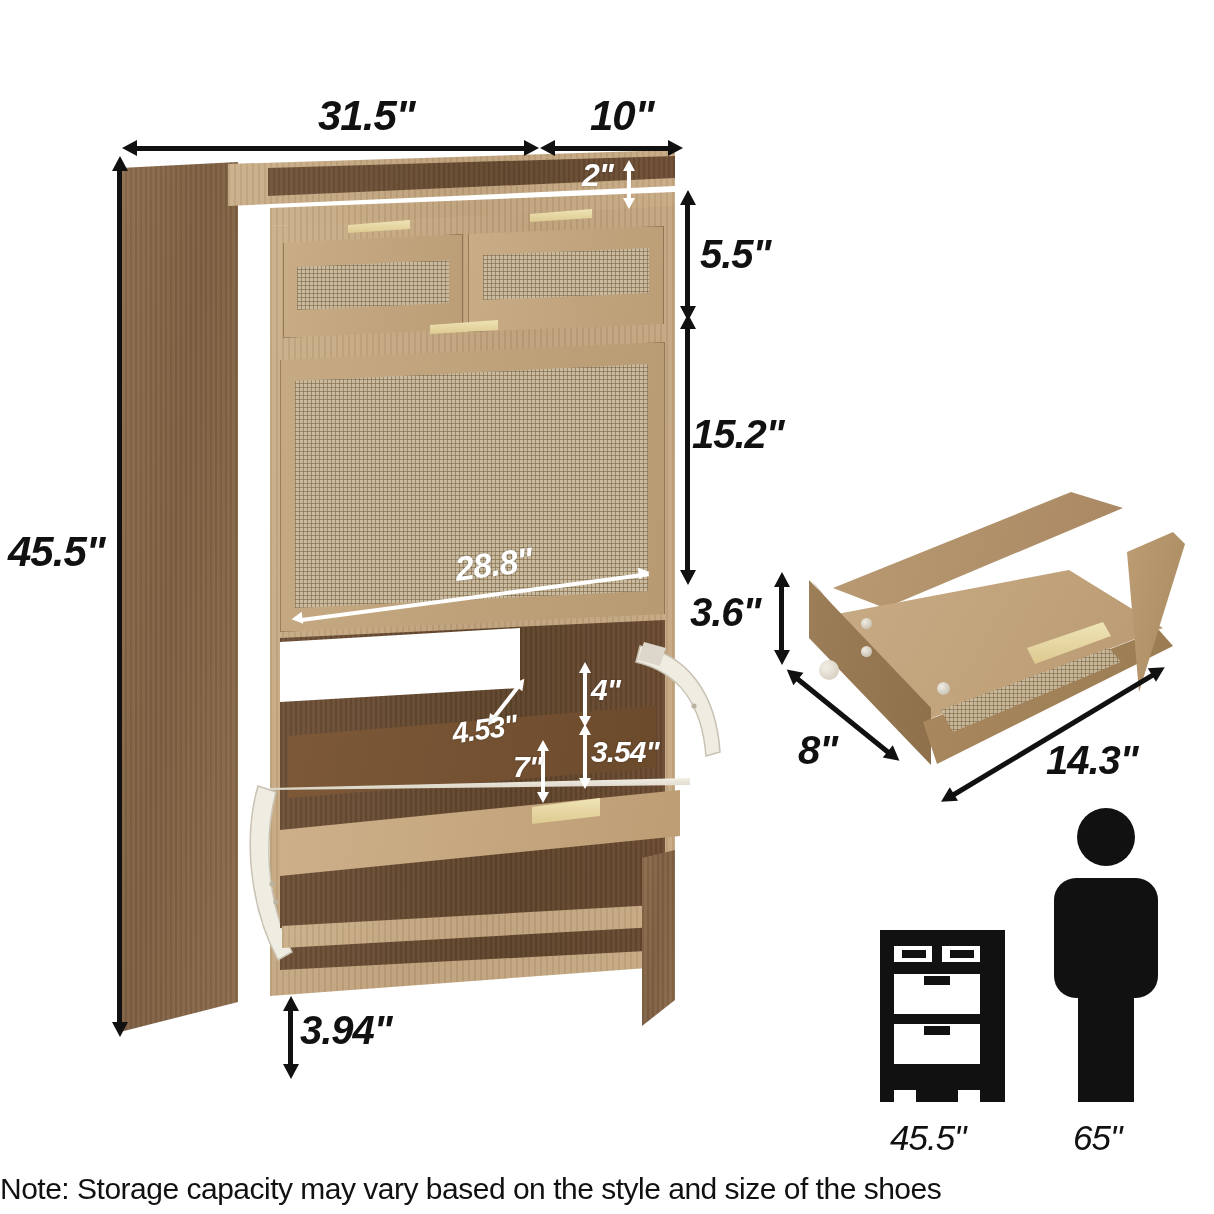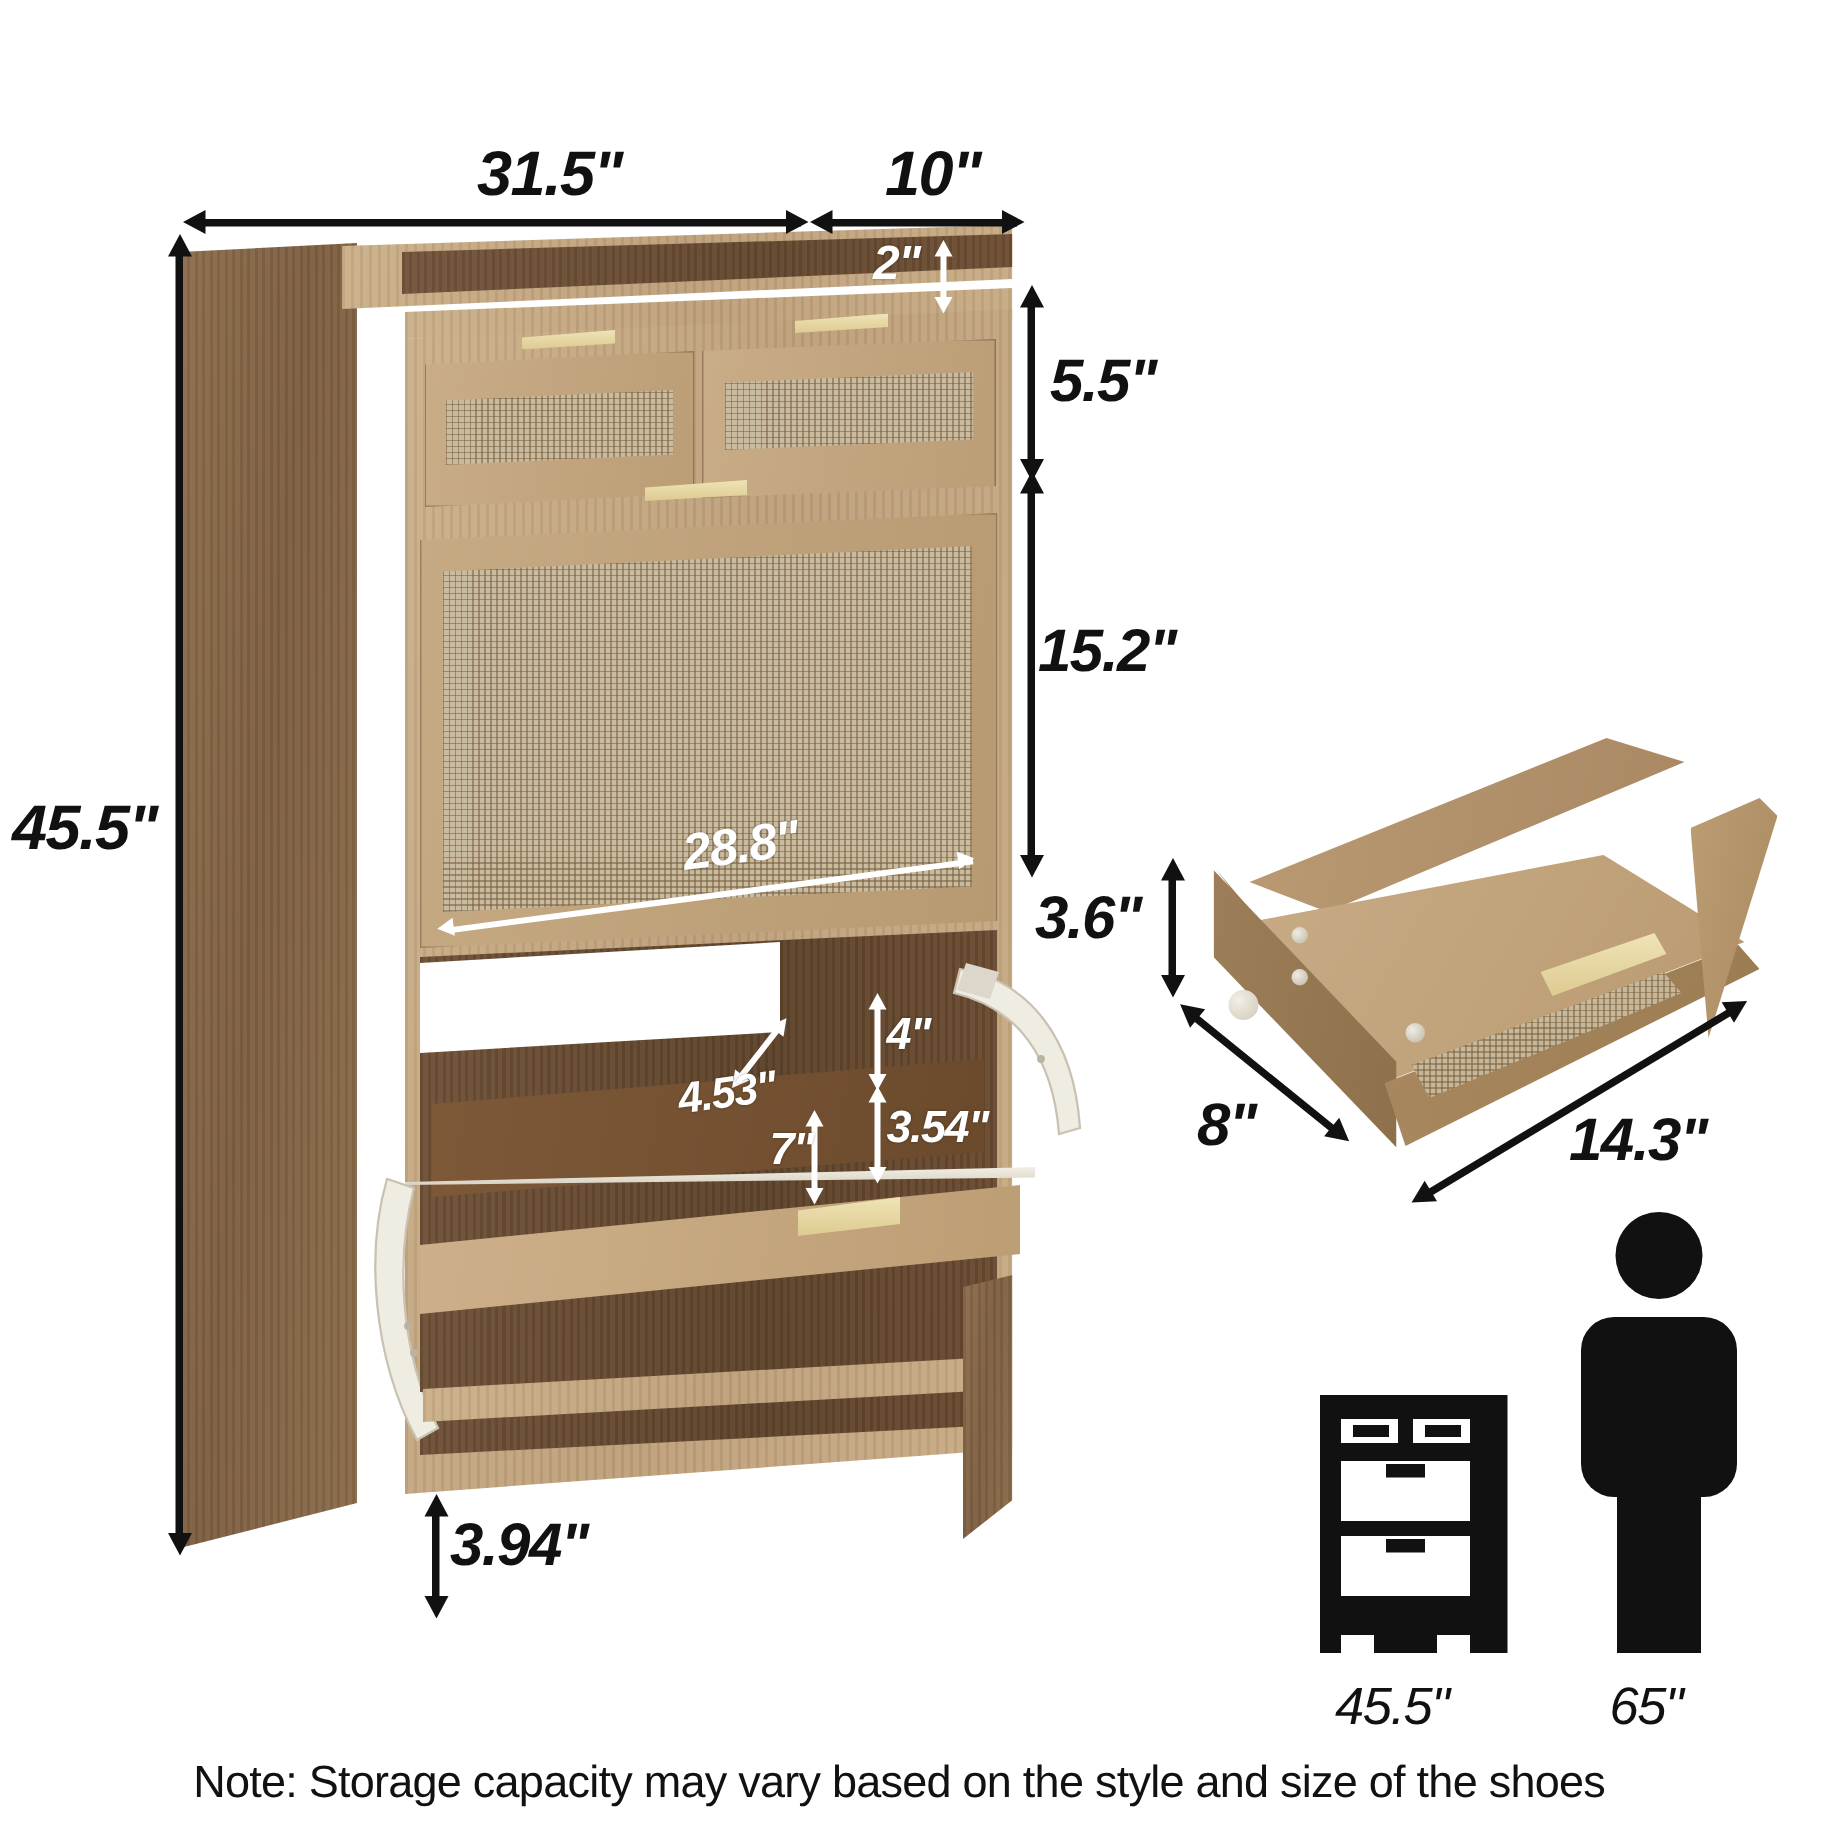--- a/index.html
+++ b/index.html
@@ -44,21 +44,21 @@
   .metal{background:linear-gradient(180deg,#f2eee4,#d9d3c4);}
   .brass{background:linear-gradient(180deg,#efe4b6,#ddca90);}
 
   
   #drawer{position:absolute;left:775px;top:470px;width:420px;height:320px;}
 
   
   .silh{position:absolute;background:#111;}
   .scalelbl{position:absolute;font-weight:400;color:#111;font-size:35px;
             font-style:italic;letter-spacing:-1px;}
-  #note{position:absolute;left:0;top:1172px;width:1070px;text-align:right;
+  #note{position:absolute;left:0;top:1172px;width:1070px;text-align:left;
         font-size:30px;color:#111;letter-spacing:-.5px;}
 </style>
 </head>
 <body>
 
 <div id="stage">
 
   <div id="cabinet">
 
     <div class="woodA" style="position:absolute;left:0;top:12px;width:118px;height:870px;

